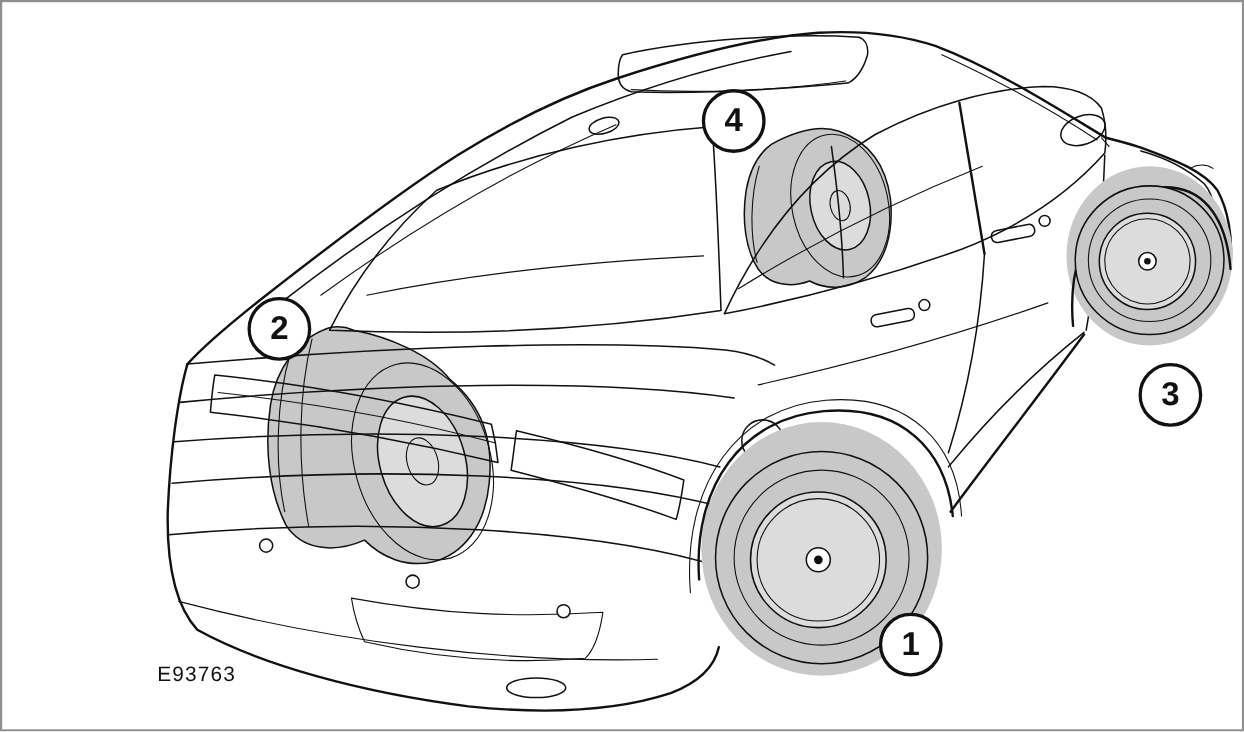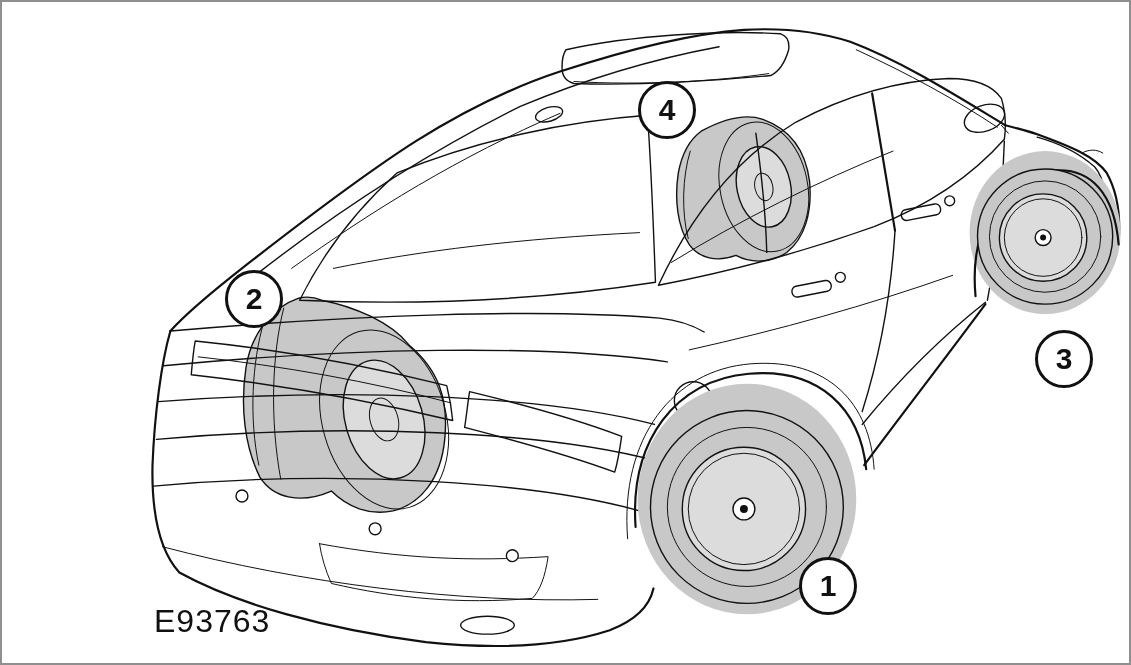--- a/index.html
+++ b/index.html
@@ -26,22 +26,22 @@
     display:flex; align-items:center; justify-content:center;
     font-size:30px; font-weight:bold; color:var(--line,#111);
     box-sizing:border-box; z-index:5;
   }
   .callout-1 { left:797px; top:555px; }
   .callout-2 { left:223px; top:268px; }
   .callout-3 { left:1033px; top:328px; }
   .callout-4 { left:636px; top:79px;  }
 
   .figure-code {
-    position:absolute; left:152px; top:601px; z-index:5;
-    font-size:32px; color:var(--line,#111); letter-spacing:1px;
+    position:absolute; left:141px; top:601px; z-index:5;
+    font-size:19px; color:var(--line,#111); letter-spacing:1px;
   }
 </style>
 </head>
 <body>
 
 <div class="frame">
 
   <svg viewBox="0 0 1131 665" aria-hidden="true">
 
     <g>

